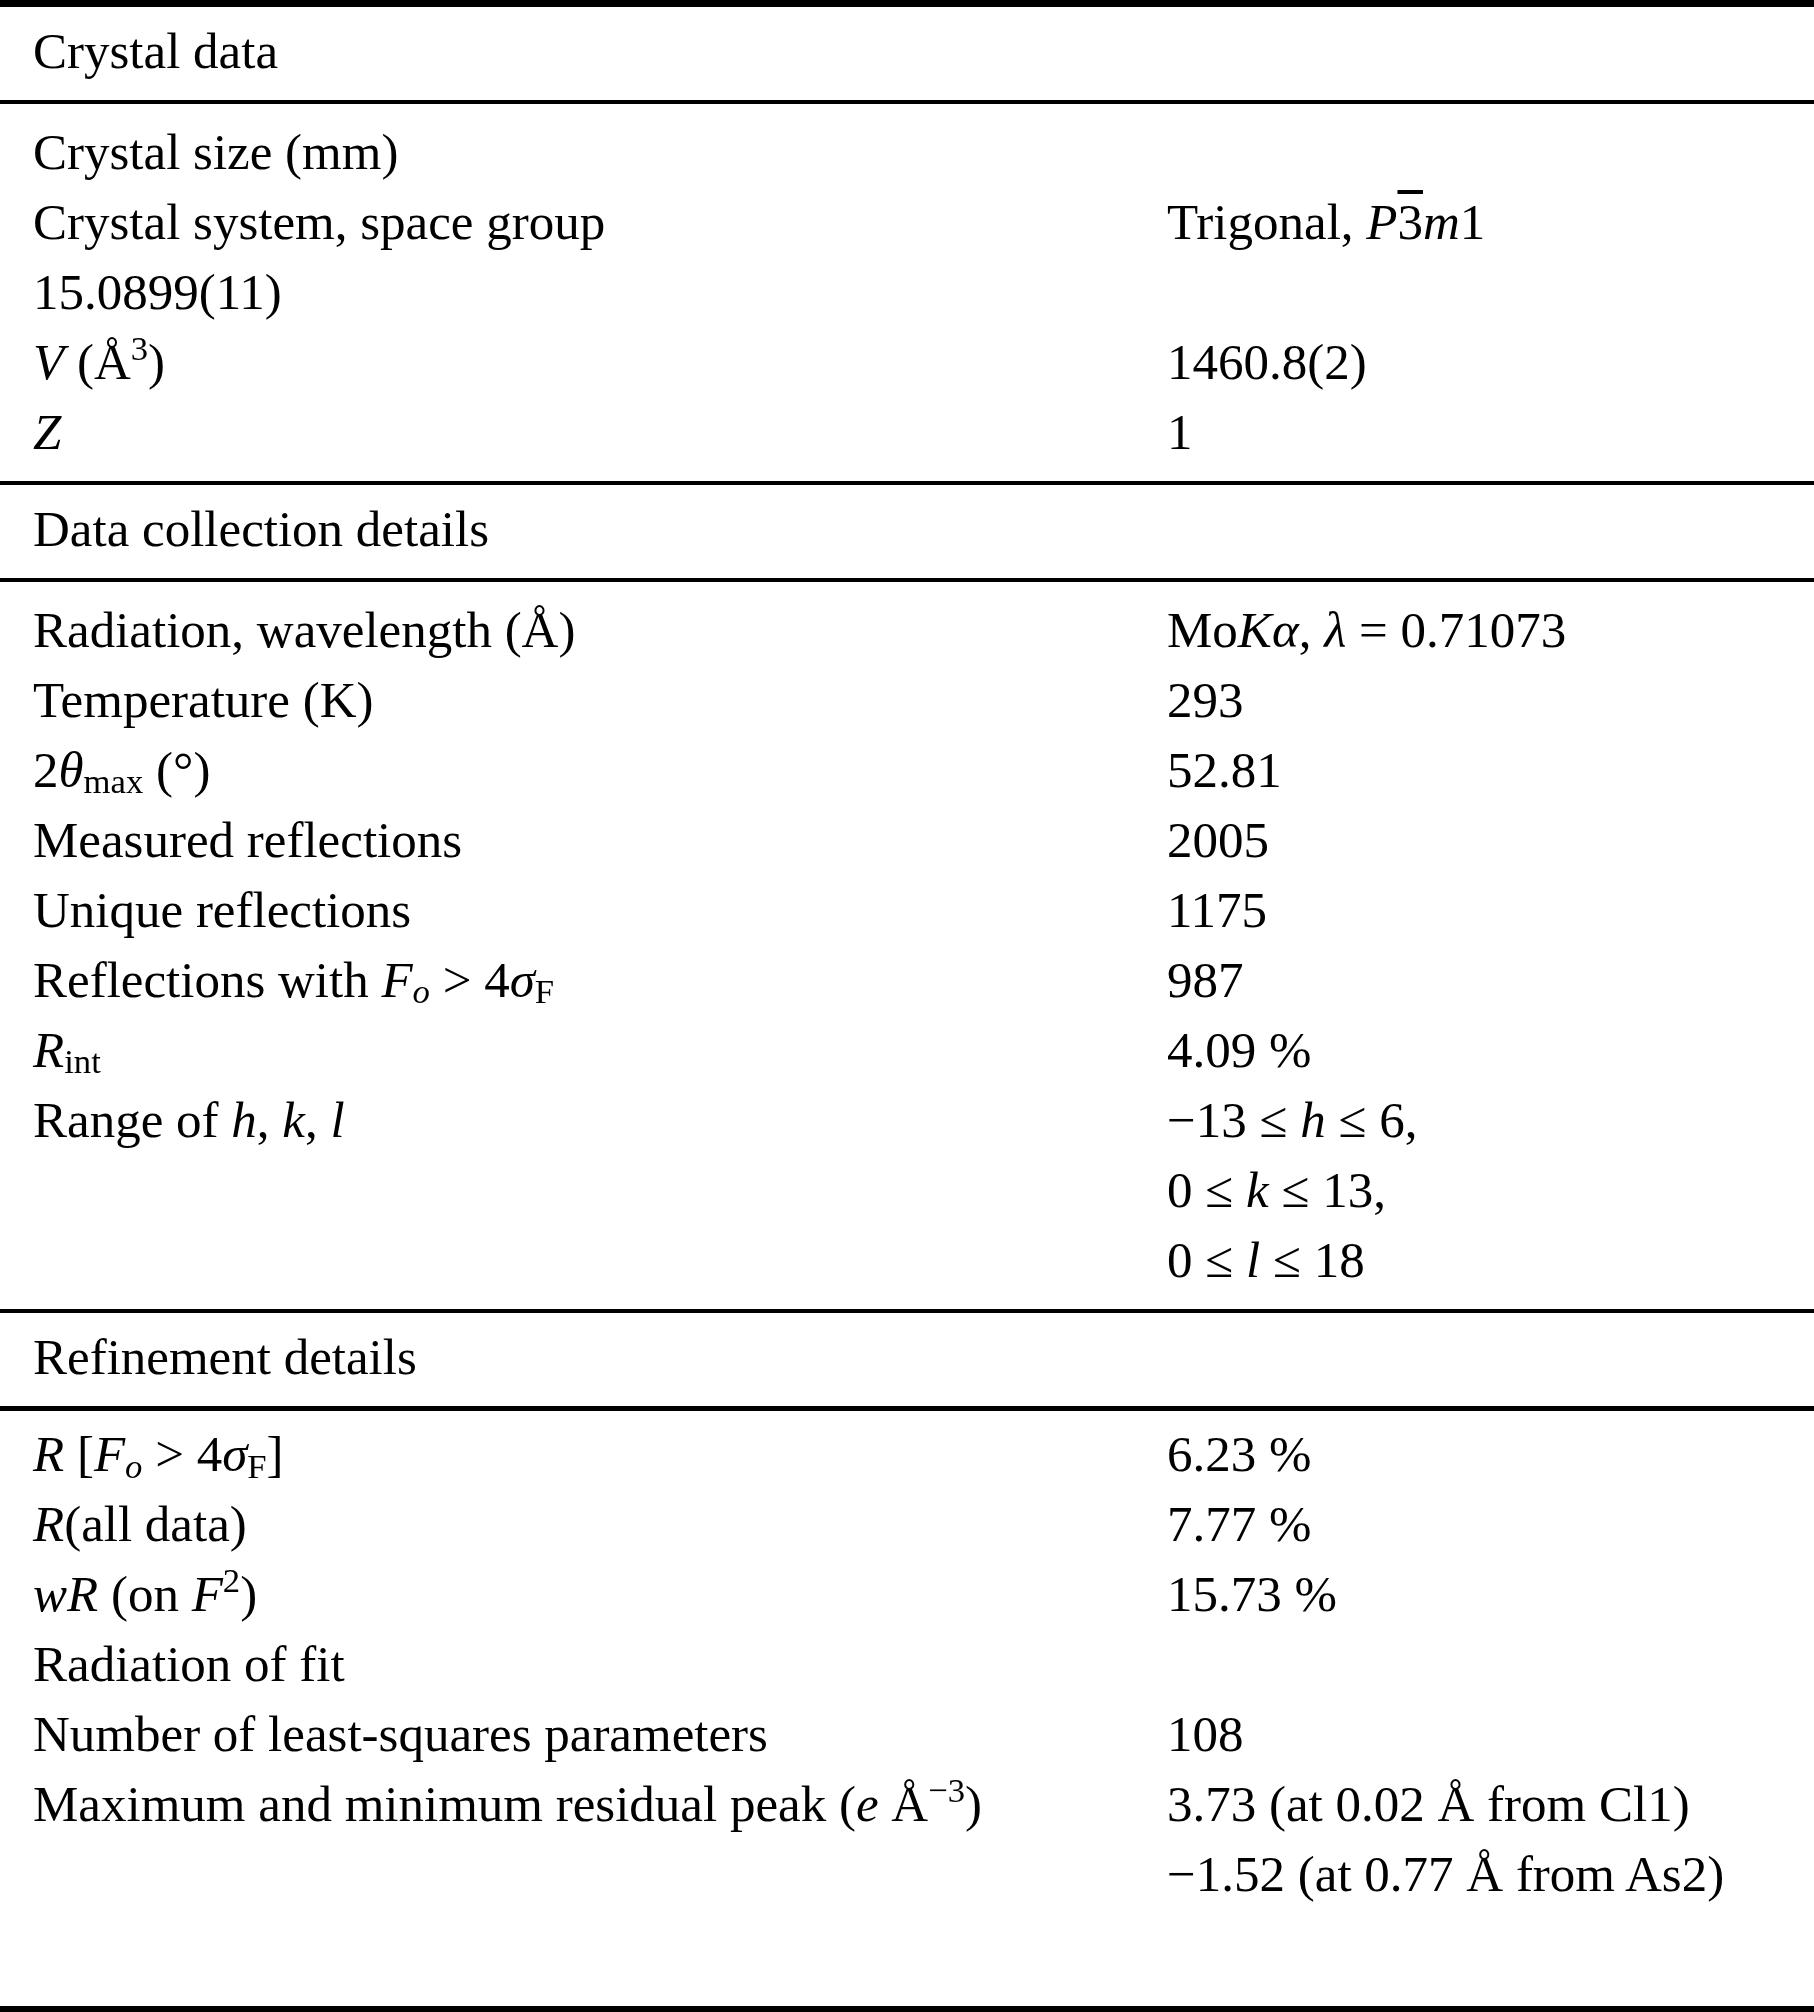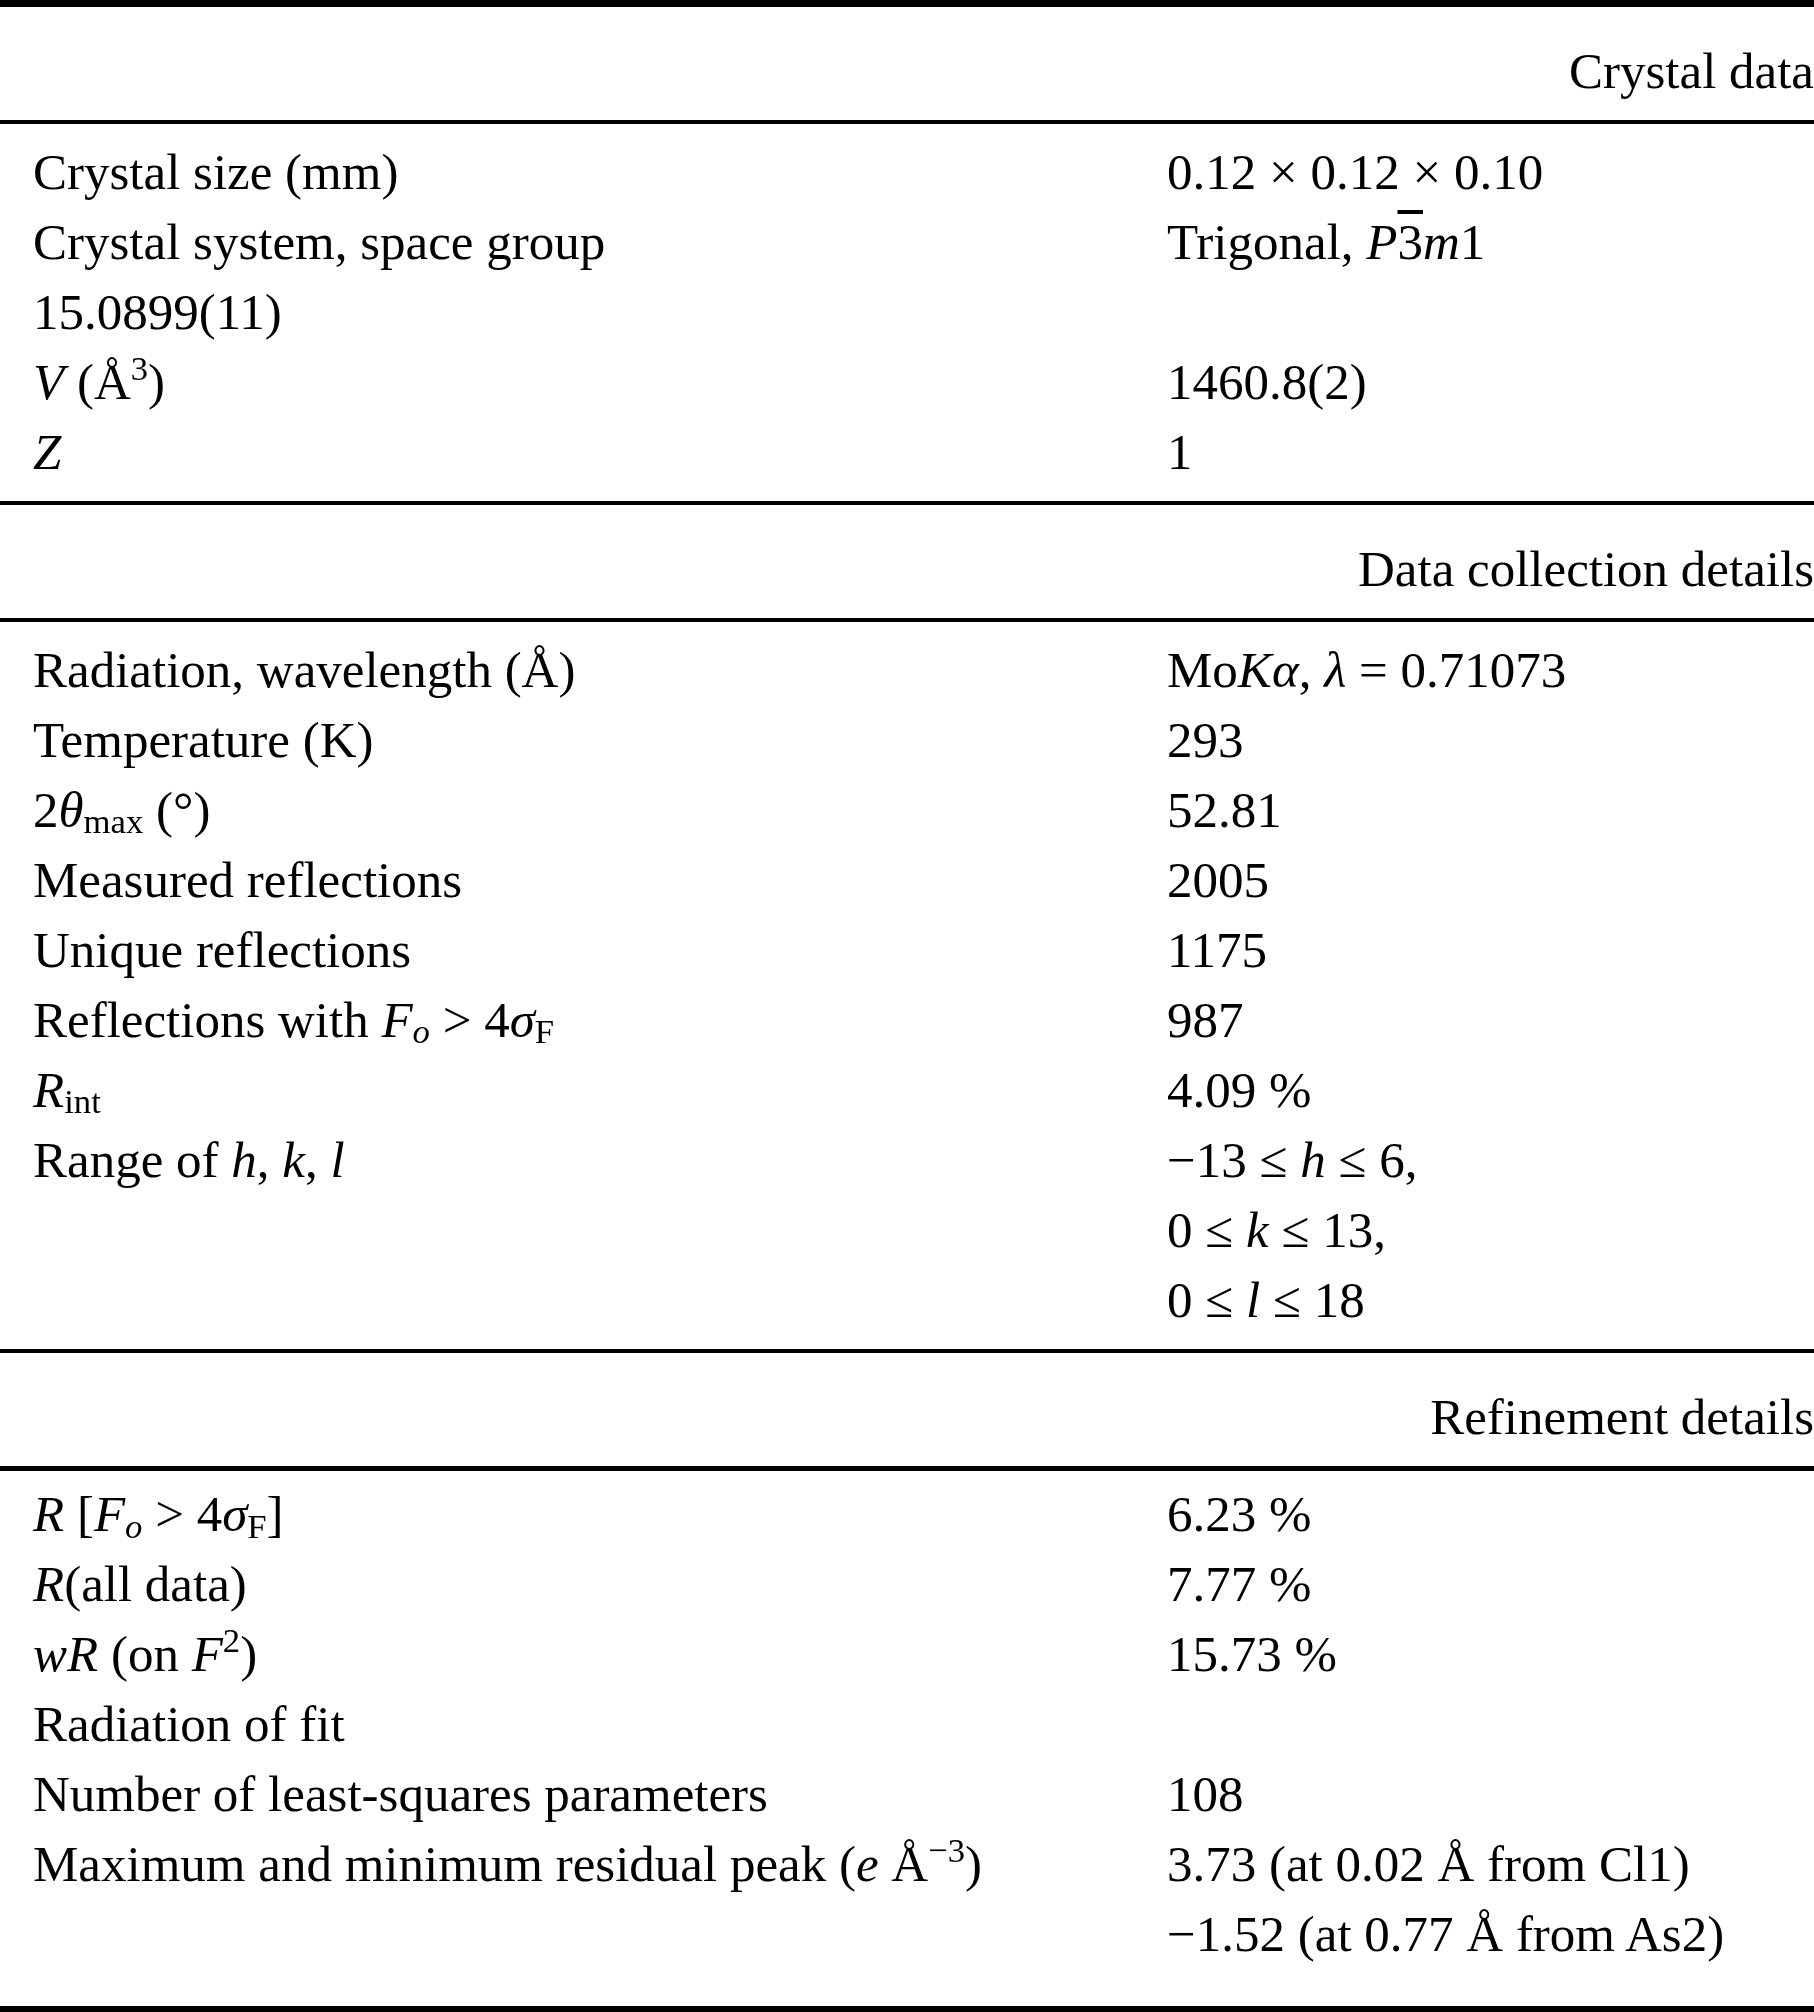--- a/index.html
+++ b/index.html
@@ -11,21 +11,21 @@
     background: #ffffff;
     color: #000000;
     font-family: "Liberation Serif", "DejaVu Serif", serif;
     font-size: 51px;
     line-height: 70px;
     overflow: hidden;
   }
   .rule { height: 4.4px; background: #000000; }
   .rule-thick { height: 7px; background: #000000; }
   .rule-bottom { position: absolute; left: 0; right: 0; bottom: 0; height: 7px; background: #000000; }
-  .sec-title { padding: 29px 0 14px 33px; text-align: right; }
+  .sec-title { padding: 9px 0 14px 33px; }
   .rows { padding: 12.3px 0 14px 0; border-radius: 18px; }
   .rows.last { padding: 8.8px 0 0 0; }
   .row { display: grid; grid-template-columns: 1134px auto; padding-left: 33px; }
   .lbl { white-space: nowrap; }
   .val { white-space: nowrap; }
   i { font-style: italic; }
   sub, sup { line-height: 0; font-size: 0.68em; vertical-align: baseline; position: relative; }
   sup { top: -0.55em; }
   sub { top: 0.18em; }
   .ov { text-decoration: overline; text-decoration-thickness: 0.07em; }
@@ -36,23 +36,20 @@
 <div class="page">
 
   <div class="rule-thick"></div>
 
   <div class="sec-title">Crystal data</div>
   <div class="rule"></div>
 
   <div class="rows">
     <div class="row">
       <div class="lbl">Crystal size (mm)</div>
-      <div class="val">
-        <div>0.12 × 0.12 × 0.10</div>
-      </div>
     </div>
     <div class="row">
       <div class="lbl">Crystal system, space group</div>
       <div class="val">
         <div>Trigonal, <i>P</i><span class="ov">3</span><i>m</i>1</div>
       </div>
     </div>
     <div class="row">
     </div>
     <div class="row">

